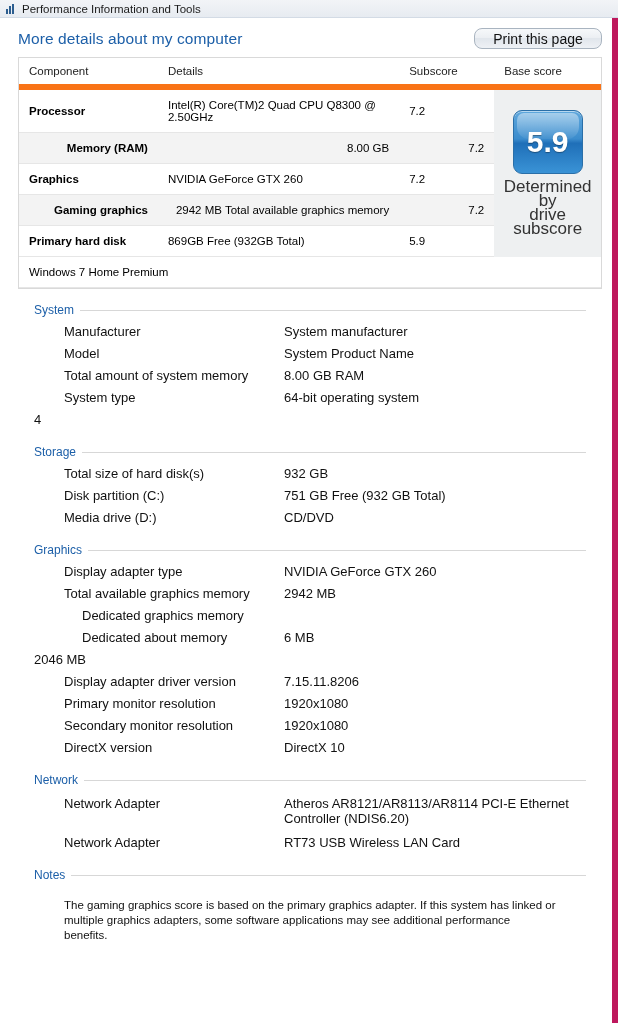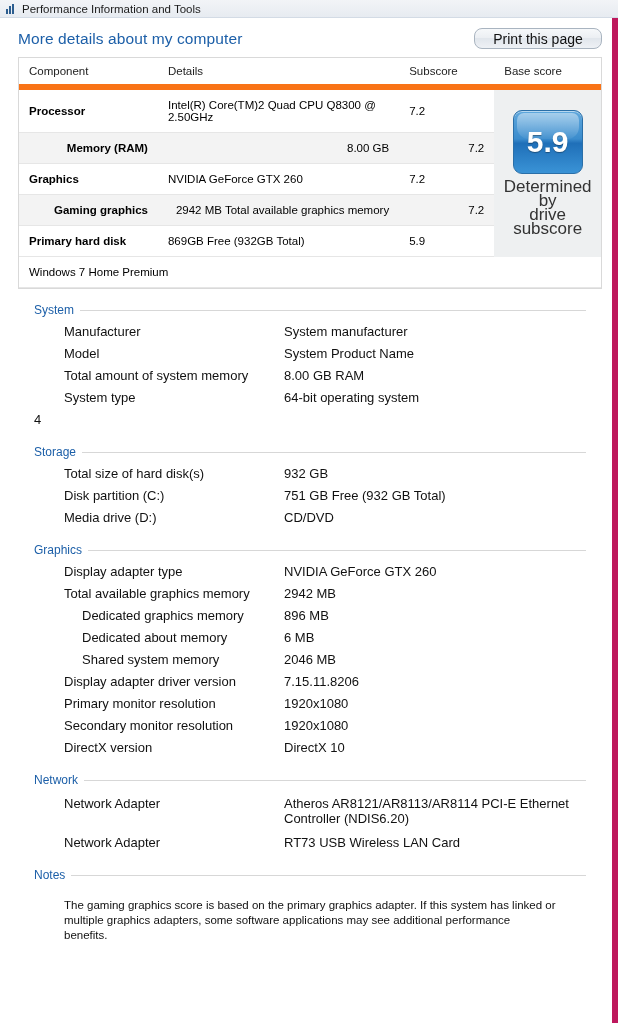--- a/index.html
+++ b/index.html
@@ -369,28 +369,26 @@
       <div class="row">
         <div class="k">Display adapter type</div>
         <div class="v">NVIDIA GeForce GTX 260</div>
       </div>
       <div class="row">
         <div class="k">Total available graphics memory</div>
         <div class="v">2942 MB</div>
       </div>
       <div class="row">
         <div class="k indent">Dedicated graphics memory</div>
-        <div class="v">896 MB</div>
       </div>
       <div class="row">
         <div class="k indent">Dedicated about memory</div>
         <div class="v">6 MB</div>
       </div>
       <div class="row">
-        <div class="k indent">Shared system memory</div>
         <div class="v">2046 MB</div>
       </div>
       <div class="row">
         <div class="k">Display adapter driver version</div>
         <div class="v">7.15.11.8206</div>
       </div>
       <div class="row">
         <div class="k">Primary monitor resolution</div>
         <div class="v">1920x1080</div>
       </div>

